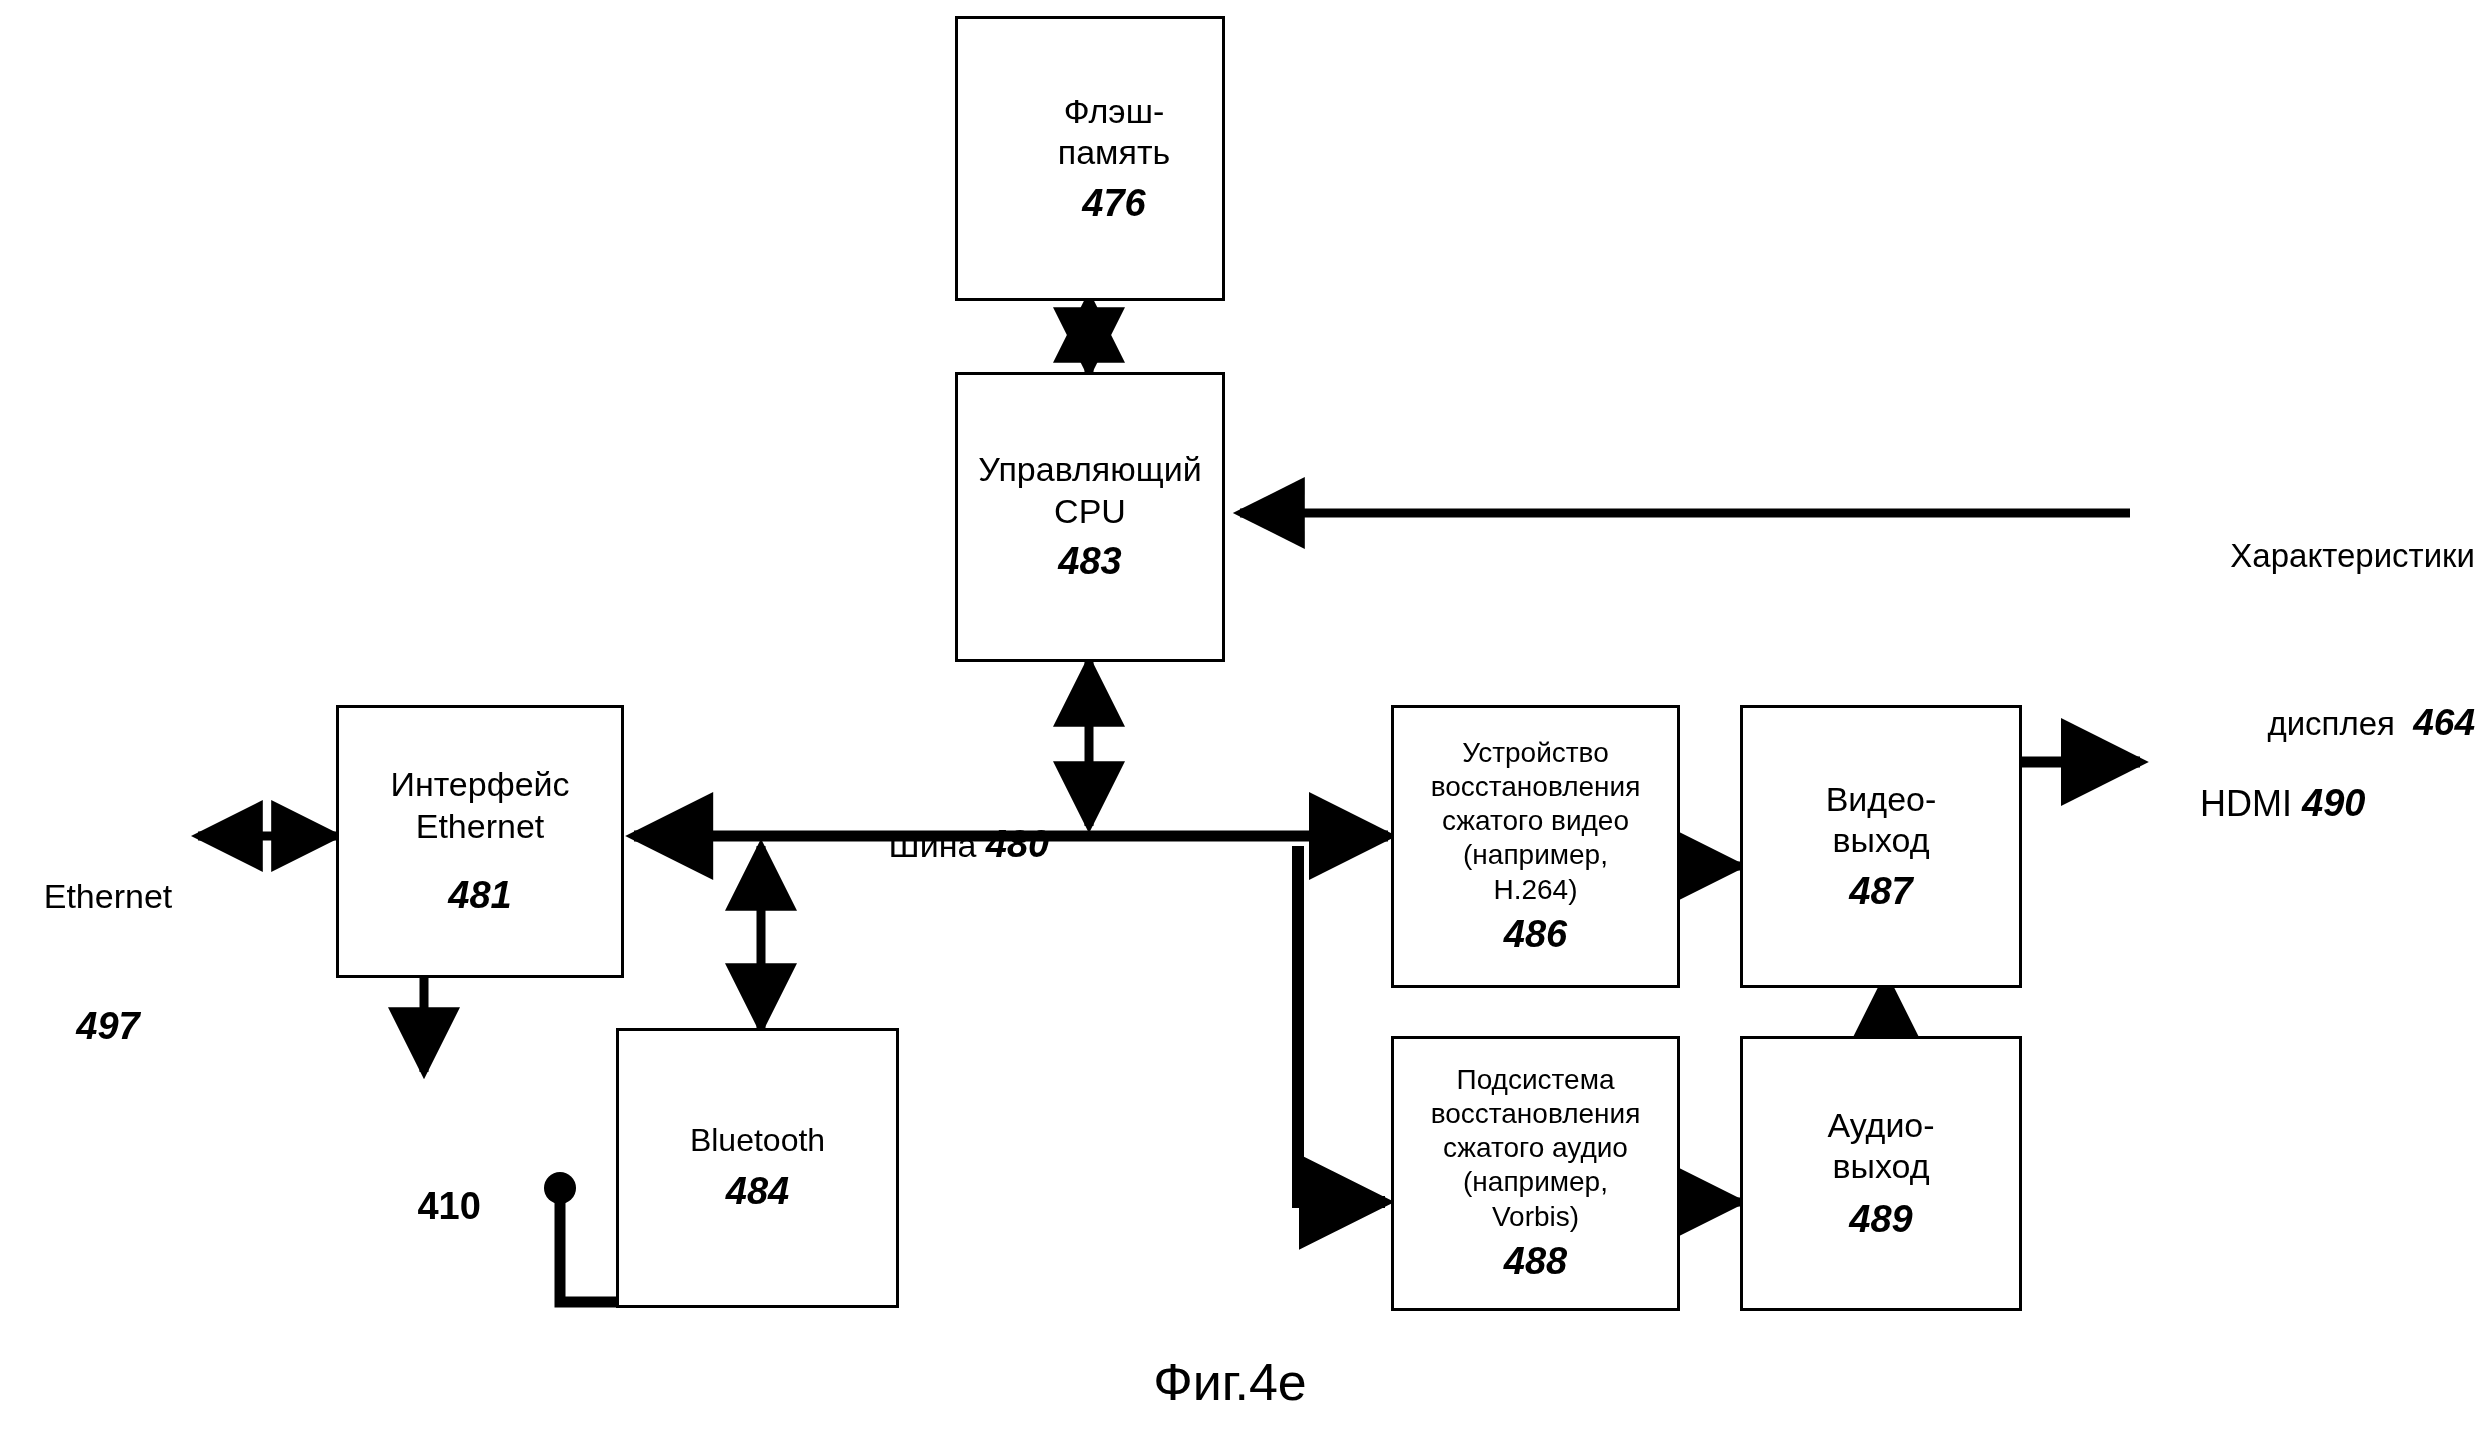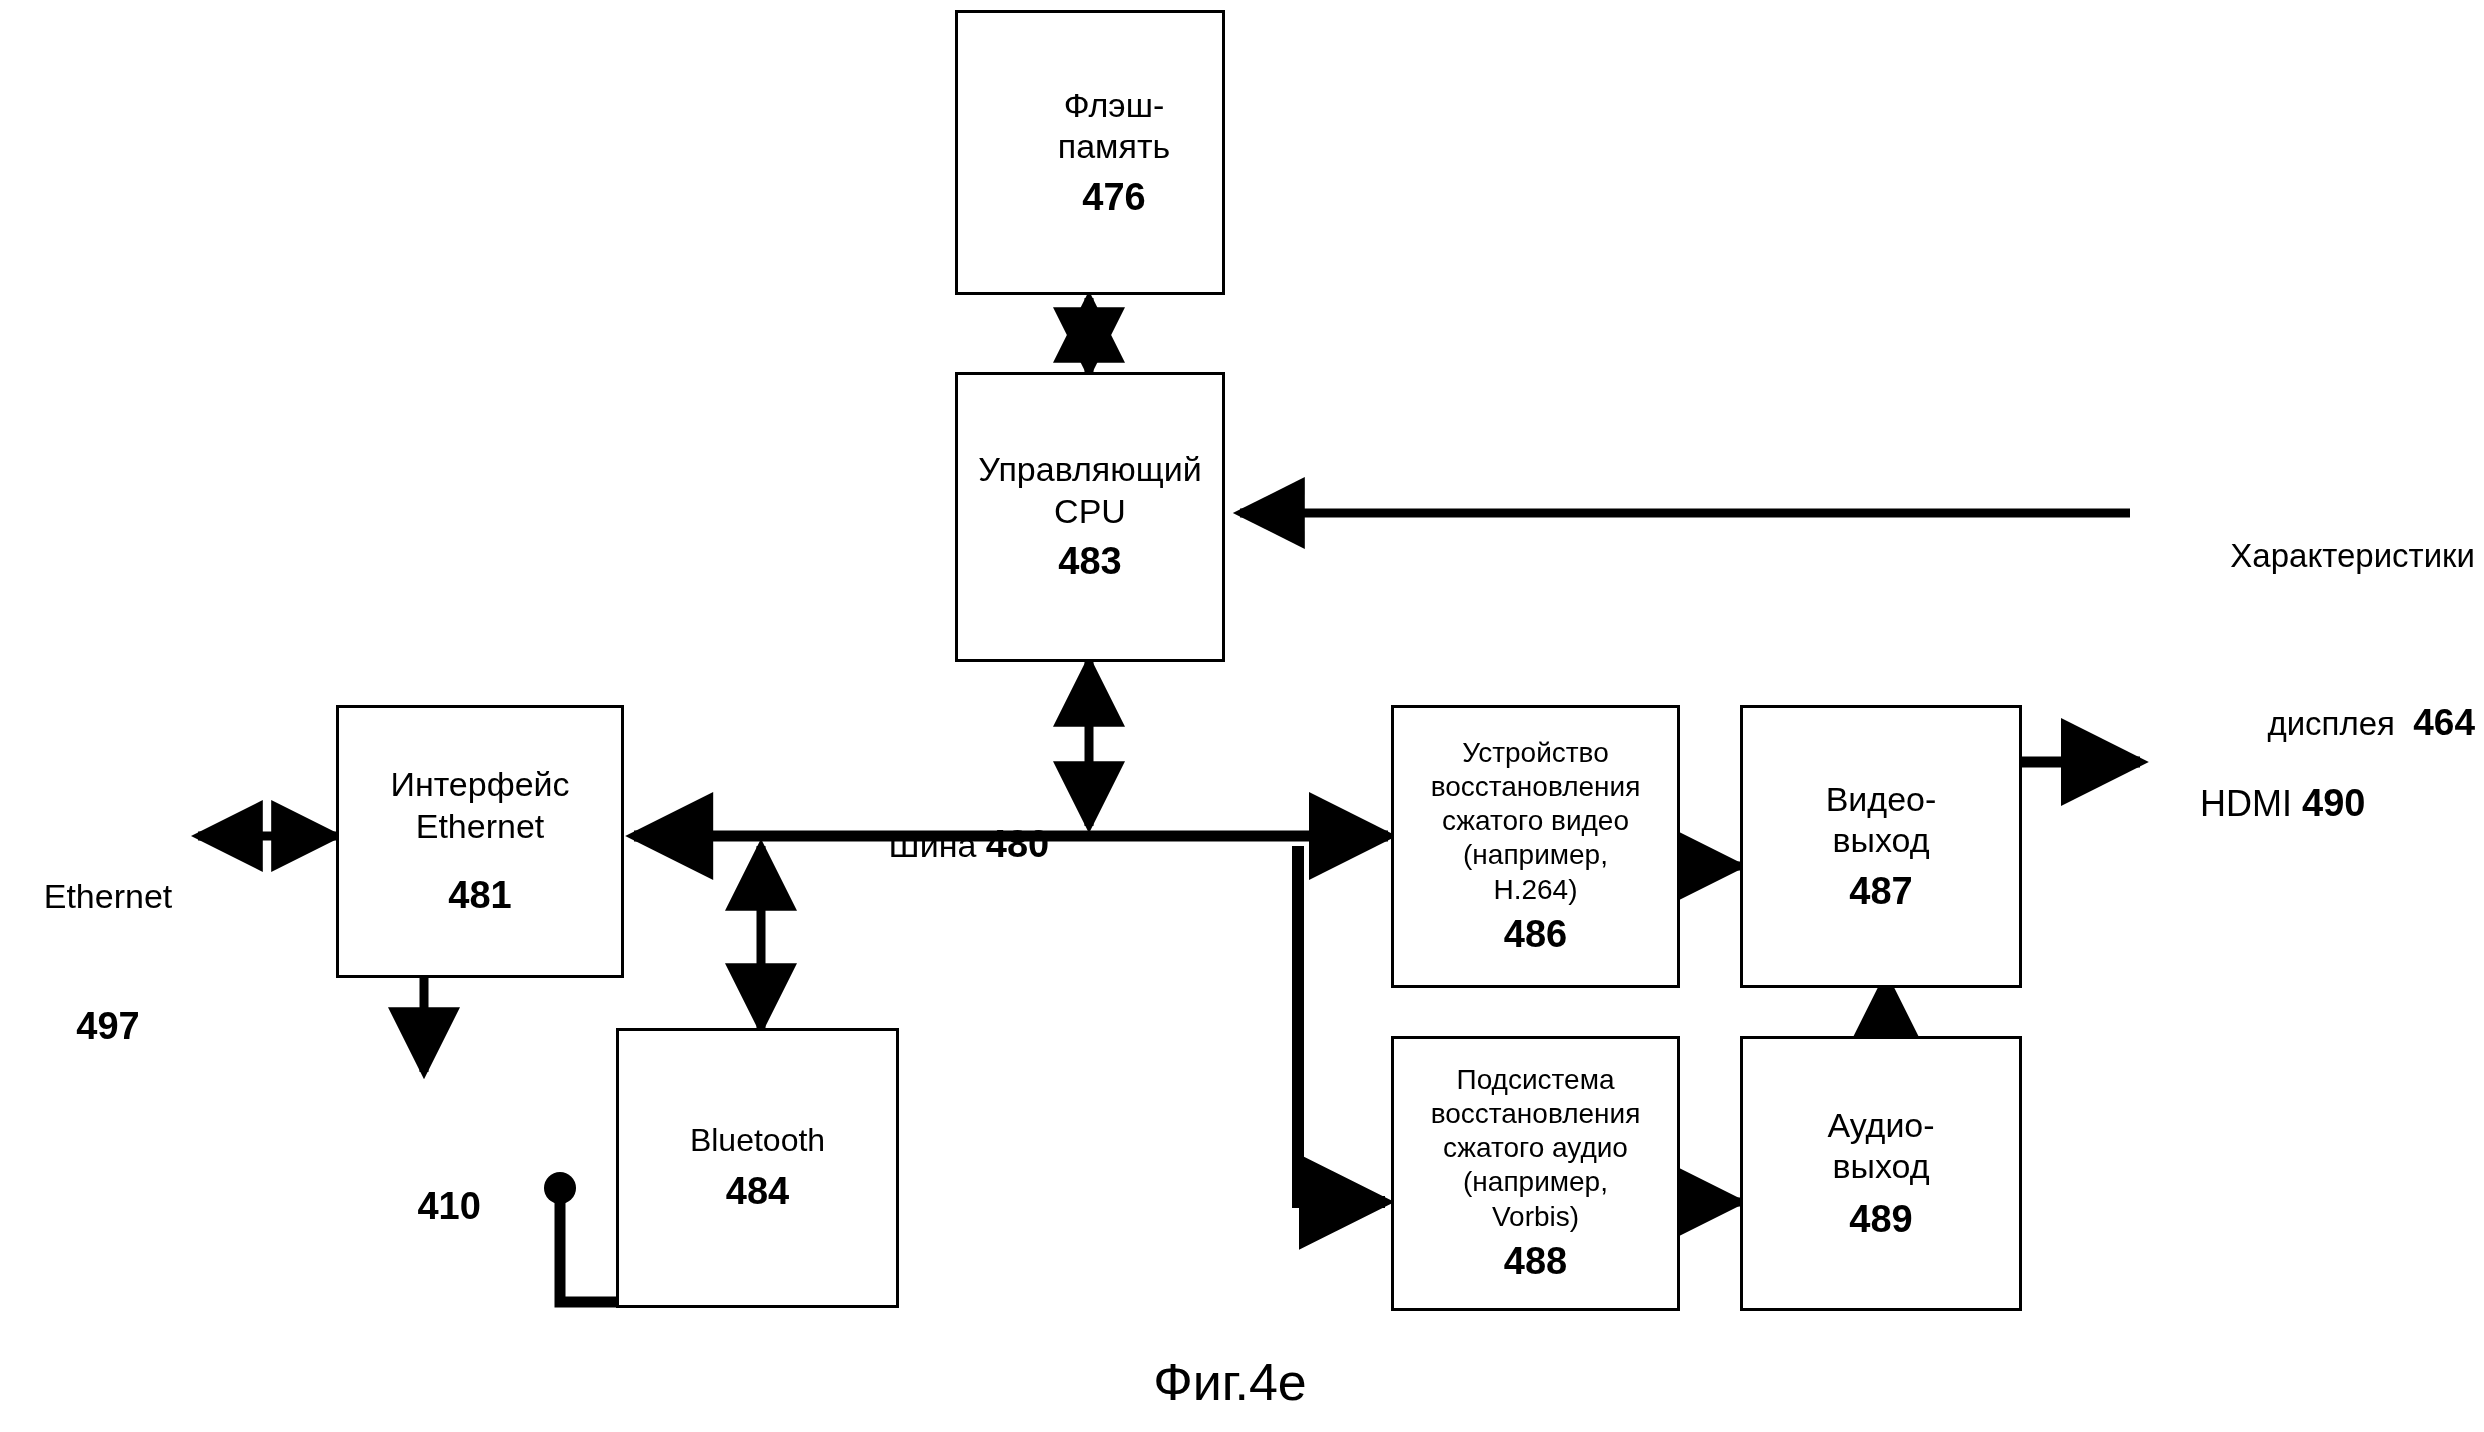--- a/index.html
+++ b/index.html
@@ -29,20 +29,21 @@
     justify-content: center;
     text-align: center;
     line-height: 1.22;
   }
   .box .ln {
     display: block;
     white-space: pre;
   }
   .num {
     font-weight: bold;
+    font-style: italic;
   }
   .label {
     position: absolute;
     text-align: center;
     line-height: 1.25;
     white-space: pre;
   }
   svg.wires {
     position: absolute;
     left: 0;
@@ -96,21 +97,21 @@
 
     <line x1="1680" y1="866" x2="1740" y2="866" stroke="#000000" stroke-width="9" marker-end="url(#arrowEnd)"></line>
 
     <line x1="1680" y1="1202" x2="1740" y2="1202" stroke="#000000" stroke-width="9" marker-end="url(#arrowEnd)"></line>
 
     <line x1="1886" y1="1038" x2="1886" y2="980" stroke="#000000" stroke-width="11" marker-end="url(#arrowEnd)"></line>
 
     <line x1="2022" y1="762" x2="2140" y2="762" stroke="#000000" stroke-width="11" marker-end="url(#arrowEnd)"></line>
   </svg>
 
-  <div class="box" style="left:955px; top:10px; width:270px; height:285px; font-size:34px;padding-left:48px;">
+  <div class="box" style="left:955px; top:16px; width:270px; height:285px; font-size:34px;padding-left:48px;">
     <span class="ln">Флэш-</span>
     <span class="ln">память</span>
     <span class="ln num" style="font-size:38px; margin-top:6px;">476</span>
   </div>
 
   <div class="box" style="left:955px; top:372px; width:270px; height:290px; font-size:34px;">
     <span class="ln">Управляющий</span>
     <span class="ln">CPU</span>
     <span class="ln num" style="font-size:38px; margin-top:6px;">483</span>
   </div>

